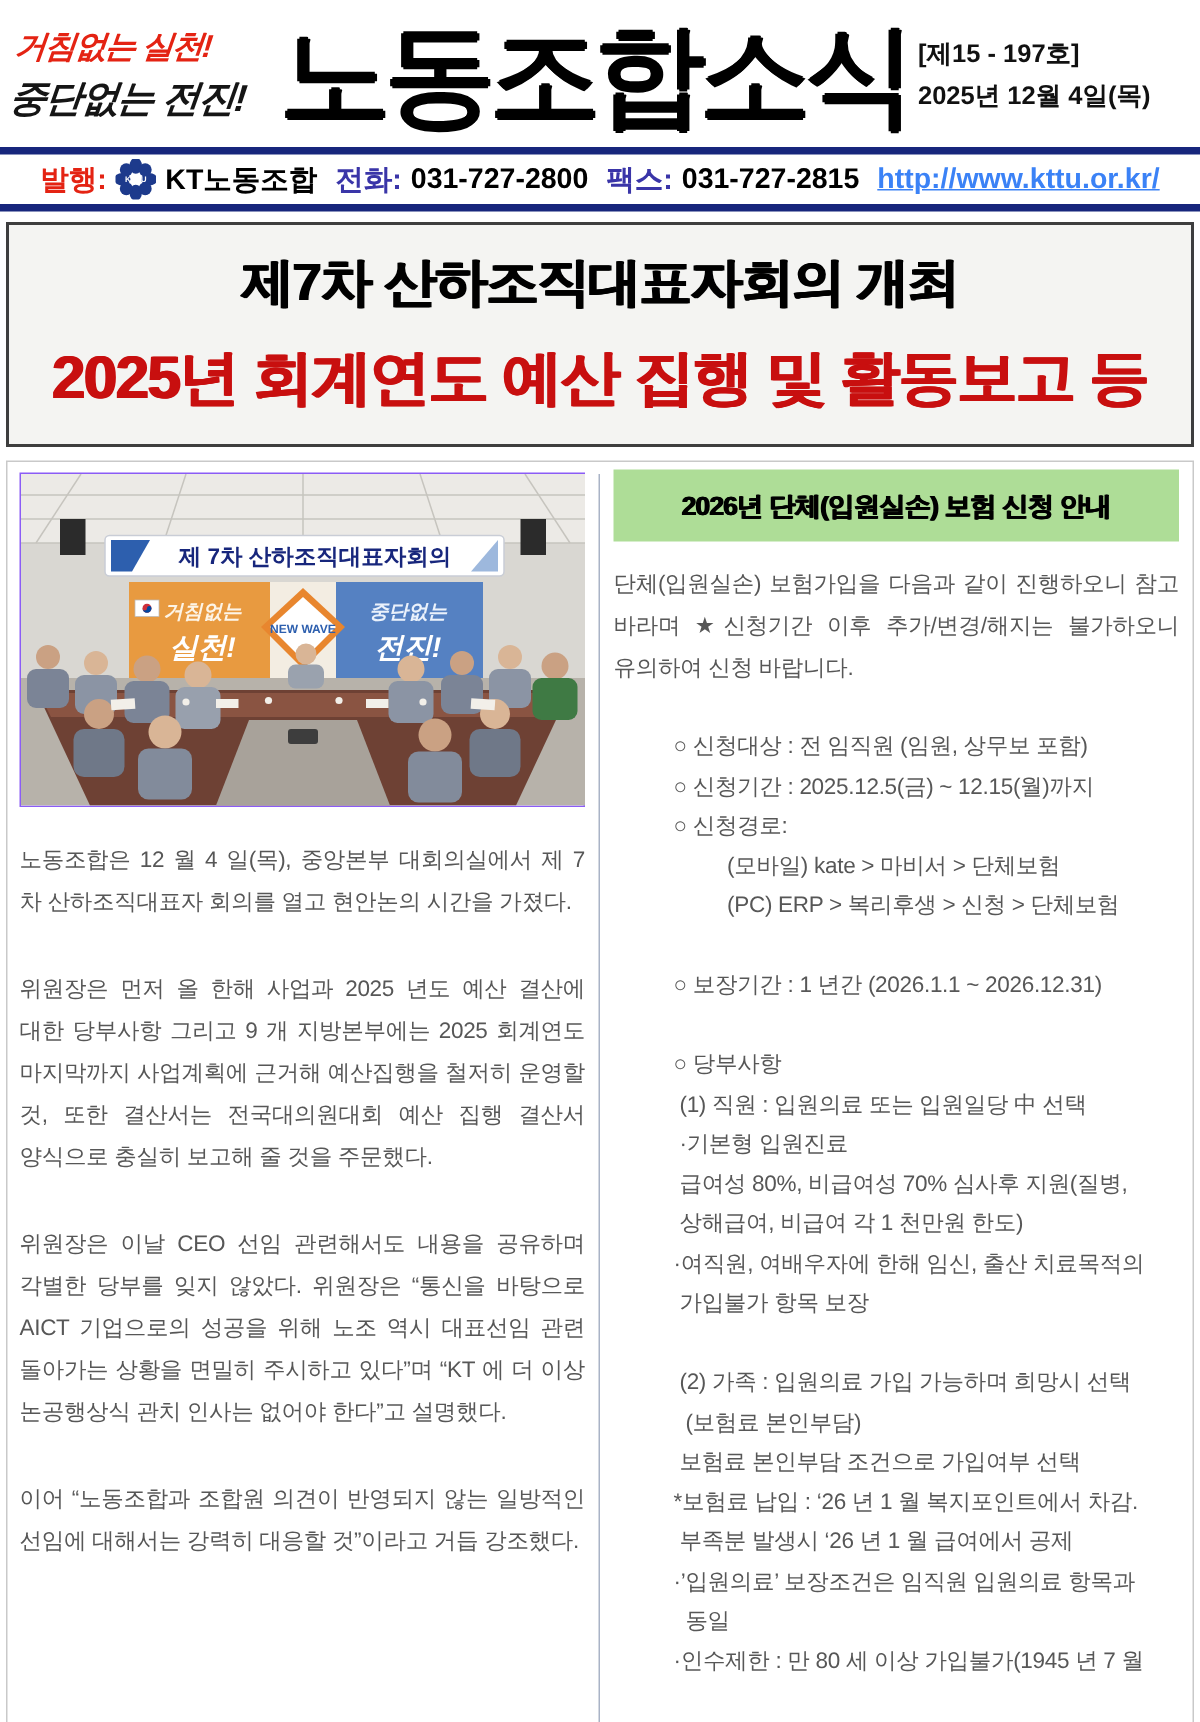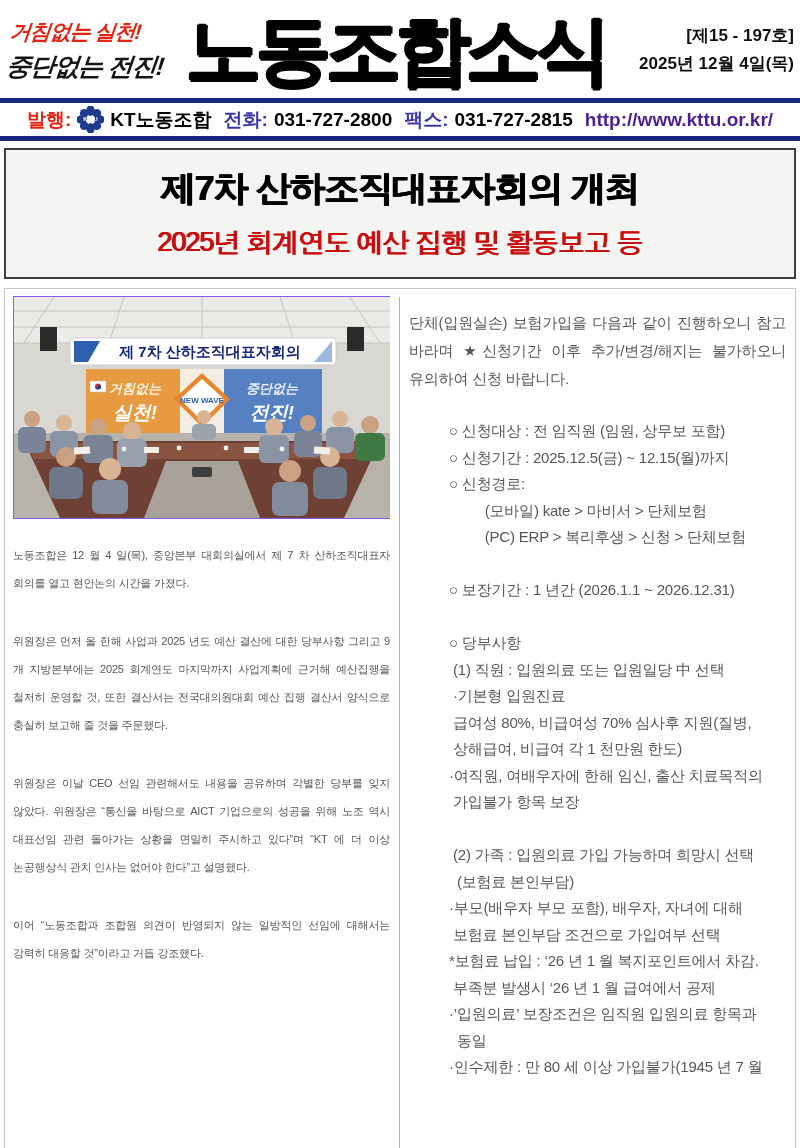--- a/index.html
+++ b/index.html
@@ -7,53 +7,53 @@
     width:800px;height:1148px;background:#ffffff;position:relative;
     font-family:"Liberation Sans","DejaVu Sans",sans-serif;color:#000;
     overflow:hidden;
   }
   
   .masthead{display:flex;align-items:center;height:98px;padding:2px 6px 0 8px;box-sizing:border-box;}
   .slogan{width:172px;flex:none;font-weight:bold;font-style:italic;transform:skewX(-6deg);line-height:1.1;}
   .slogan-l1{color:#e42313;font-size:21px;letter-spacing:-1px;}
   .slogan-l2{color:#151515;font-size:25px;margin-top:10px;letter-spacing:-1px;}
   .paper-title{
-    flex:1;text-align:center;font-size:75px;font-weight:700;line-height:1;
+    flex:1;text-align:center;font-size:75px;font-weight:400;line-height:1;
     letter-spacing:-5px;color:#000;
     text-shadow:1.5px 0 0 #000,-1.5px 0 0 #000,0 1.5px 0 #000,0 -1.5px 0 #000;
     white-space:nowrap;
   }
-  .issue-block{width:182px;flex:none;text-align:right;font-weight:bold;font-size:17px;line-height:1.65;color:#111;}
+  .issue-block{width:182px;flex:none;text-align:left;font-weight:bold;font-size:17px;line-height:1.65;color:#111;}
   
   .pub-bar{
     border-top:5px solid #17267c;border-bottom:5px solid #17267c;
     height:33px;display:flex;align-items:center;justify-content:center;gap:12px;
     font-size:19px;font-weight:bold;white-space:nowrap;
   }
   .lbl-red{color:#e42313;}
   .lbl-violet{color:#3a35a8;}
   .pub-group{display:flex;align-items:center;gap:6px;}
   .kttu-logo{width:27px;height:27px;display:inline-block;}
-  .website{color:#4c1d95;}
+  .website{color:#3b82f6;text-decoration:underline;}
   
   .headline-box{
     margin:7px 4px 9px;border:2px solid #3e3e3e;background:#f4f4f2;
     text-align:center;padding:15px 16px 17px;
   }
   .headline-title{font-size:35px;font-weight:900;letter-spacing:-1px;color:#000;
     text-shadow:0.7px 0 0 #000,-0.7px 0 0 #000;}
-  .headline-sub{font-size:27px;font-weight:400;letter-spacing:-1px;color:#c80f0f;margin-top:12px;
+  .headline-sub{font-size:40px;font-weight:700;letter-spacing:-1px;color:#c80f0f;margin-top:12px;
     text-shadow:0.7px 0 0 #c80f0f,-0.7px 0 0 #c80f0f;}
   
   .main-box{margin:0 4px;border:1px solid #c9c9c9;display:flex;height:876px;box-sizing:border-box;background:#fff;}
   .col-left{width:394px;flex:none;padding:7px 9px 0 8px;box-sizing:border-box;}
   .v-divider{width:1px;background:#a9b3c6;margin:8px 0 10px;flex:none;}
   .col-right{flex:1;padding:5px 9px 0 9px;box-sizing:border-box;}
   .photo-frame{border:1px solid #8b5cf6;line-height:0;}
-  .article{margin-top:22px;font-size:11px;line-height:28px;color:#575757;text-align:justify;letter-spacing:-0.2px;word-break:keep-all;}
+  .article{margin-top:22px;font-size:15px;line-height:28px;color:#575757;text-align:justify;letter-spacing:-0.2px;word-break:keep-all;}
   .article p{margin:0 0 30px 0;}
   
   .notice-header{background:#aedd97;text-align:center;font-weight:900;font-size:17.5px;
     letter-spacing:-0.5px;padding:12px 0;color:#000;
     text-shadow:0.5px 0 0 #000,-0.5px 0 0 #000;}
   .notice-intro{margin-top:15px;font-size:15px;line-height:28px;color:#575757;text-align:justify;letter-spacing:-0.2px;word-break:keep-all;}
   .notice-lines{margin-top:25px;font-size:15px;color:#575757;letter-spacing:-0.2px;}
   .nline{white-space:pre-wrap;line-height:26.5px;min-height:26.5px;margin-left:40px;}
 </style>
 </head>
@@ -240,41 +240,41 @@
         <p class="para">노동조합은 12 월 4 일(목), 중앙본부 대회의실에서 제 7 차 산하조직대표자 회의를 열고 현안논의 시간을 가졌다.</p>
         <p class="para">위원장은 먼저 올 한해 사업과 2025 년도 예산 결산에 대한 당부사항 그리고 9 개 지방본부에는 2025 회계연도 마지막까지 사업계획에 근거해 예산집행을 철저히 운영할 것, 또한 결산서는 전국대의원대회 예산 집행 결산서 양식으로 충실히 보고해 줄 것을 주문했다.</p>
         <p class="para">위원장은 이날 CEO 선임 관련해서도 내용을 공유하며 각별한 당부를 잊지 않았다. 위원장은 “통신을 바탕으로 AICT 기업으로의 성공을 위해 노조 역시 대표선임 관련 돌아가는 상황을 면밀히 주시하고 있다”며 “KT 에 더 이상 논공행상식 관치 인사는 없어야 한다”고 설명했다.</p>
         <p class="para">이어 “노동조합과 조합원 의견이 반영되지 않는 일방적인 선임에 대해서는 강력히 대응할 것”이라고 거듭 강조했다.</p>
       </div>
   </div>
 
   <div class="v-divider"></div>
 
   <div class="col-right">
+    <div class="notice-header">2026년 단체(입원실손) 보험 신청 안내</div>
     <div class="notice-intro">단체(입원실손) 보험가입을 다음과 같이 진행하오니 참고 바라며 ★신청기간 이후 추가/변경/해지는 불가하오니 유의하여 신청 바랍니다.</div>
     <div class="notice-lines">
         <div class="nline">○ 신청대상 : 전 임직원 (임원, 상무보 포함)</div>
         <div class="nline">○ 신청기간 : 2025.12.5(금) ~ 12.15(월)까지</div>
         <div class="nline">○ 신청경로:</div>
         <div class="nline">         (모바일) kate &gt; 마비서 &gt; 단체보험</div>
         <div class="nline">         (PC) ERP &gt; 복리후생 &gt; 신청 &gt; 단체보험</div>
         <div class="nline"> </div>
         <div class="nline">○ 보장기간 : 1 년간 (2026.1.1 ~ 2026.12.31)</div>
         <div class="nline"> </div>
         <div class="nline">○ 당부사항</div>
         <div class="nline"> (1) 직원 : 입원의료 또는 입원일당 中 선택</div>
         <div class="nline"> ·기본형 입원진료</div>
         <div class="nline"> 급여성 80%, 비급여성 70% 심사후 지원(질병,</div>
         <div class="nline"> 상해급여, 비급여 각 1 천만원 한도)</div>
         <div class="nline">·여직원, 여배우자에 한해 임신, 출산 치료목적의</div>
         <div class="nline"> 가입불가 항목 보장</div>
         <div class="nline"> </div>
         <div class="nline"> (2) 가족 : 입원의료 가입 가능하며 희망시 선택</div>
         <div class="nline">  (보험료 본인부담)</div>
-        <div class="nline">·부모(배우자 부모 포함), 배우자, 자녀에 대해</div>
         <div class="nline"> 보험료 본인부담 조건으로 가입여부 선택</div>
         <div class="nline">*보험료 납입 : ‘26 년 1 월 복지포인트에서 차감.</div>
         <div class="nline"> 부족분 발생시 ‘26 년 1 월 급여에서 공제</div>
         <div class="nline">·’입원의료’ 보장조건은 임직원 입원의료 항목과</div>
         <div class="nline">  동일</div>
         <div class="nline">·인수제한 : 만 80 세 이상 가입불가(1945 년 7 월</div>
       </div>
   </div>
 
 </div>

